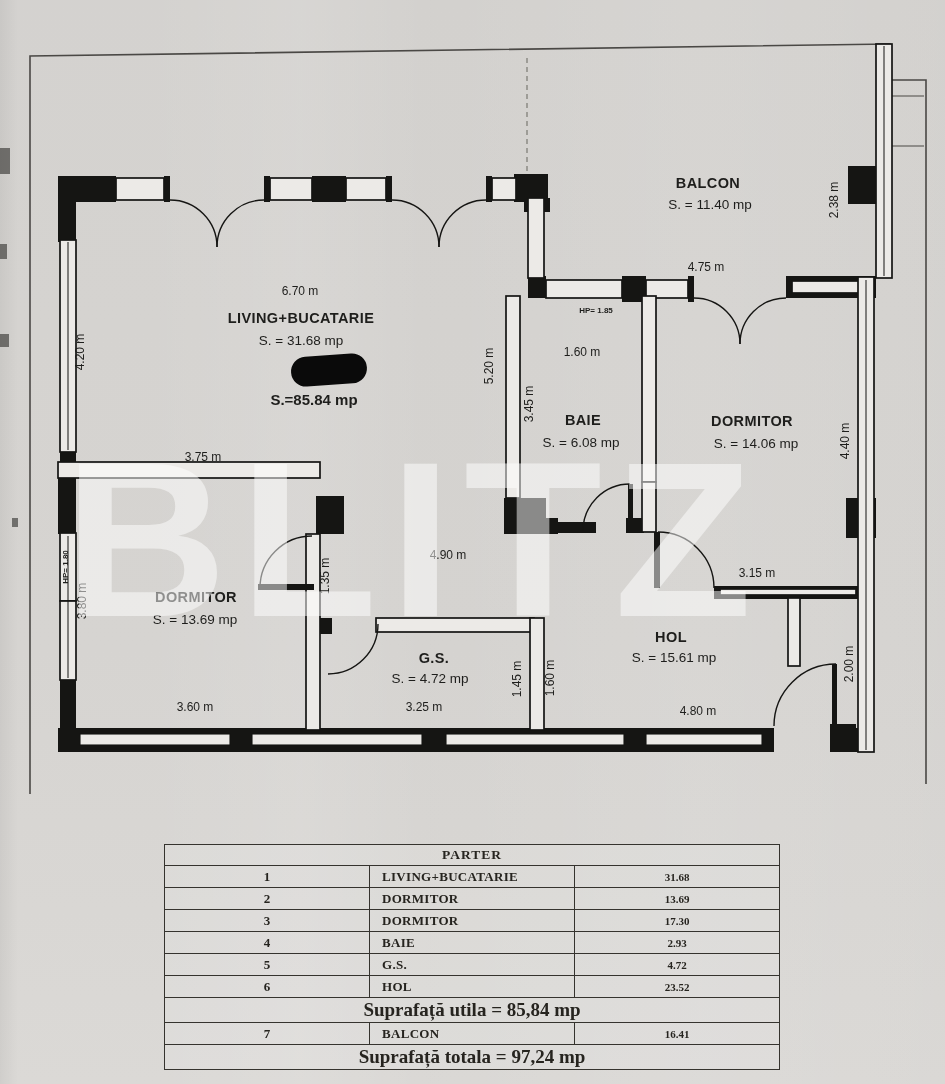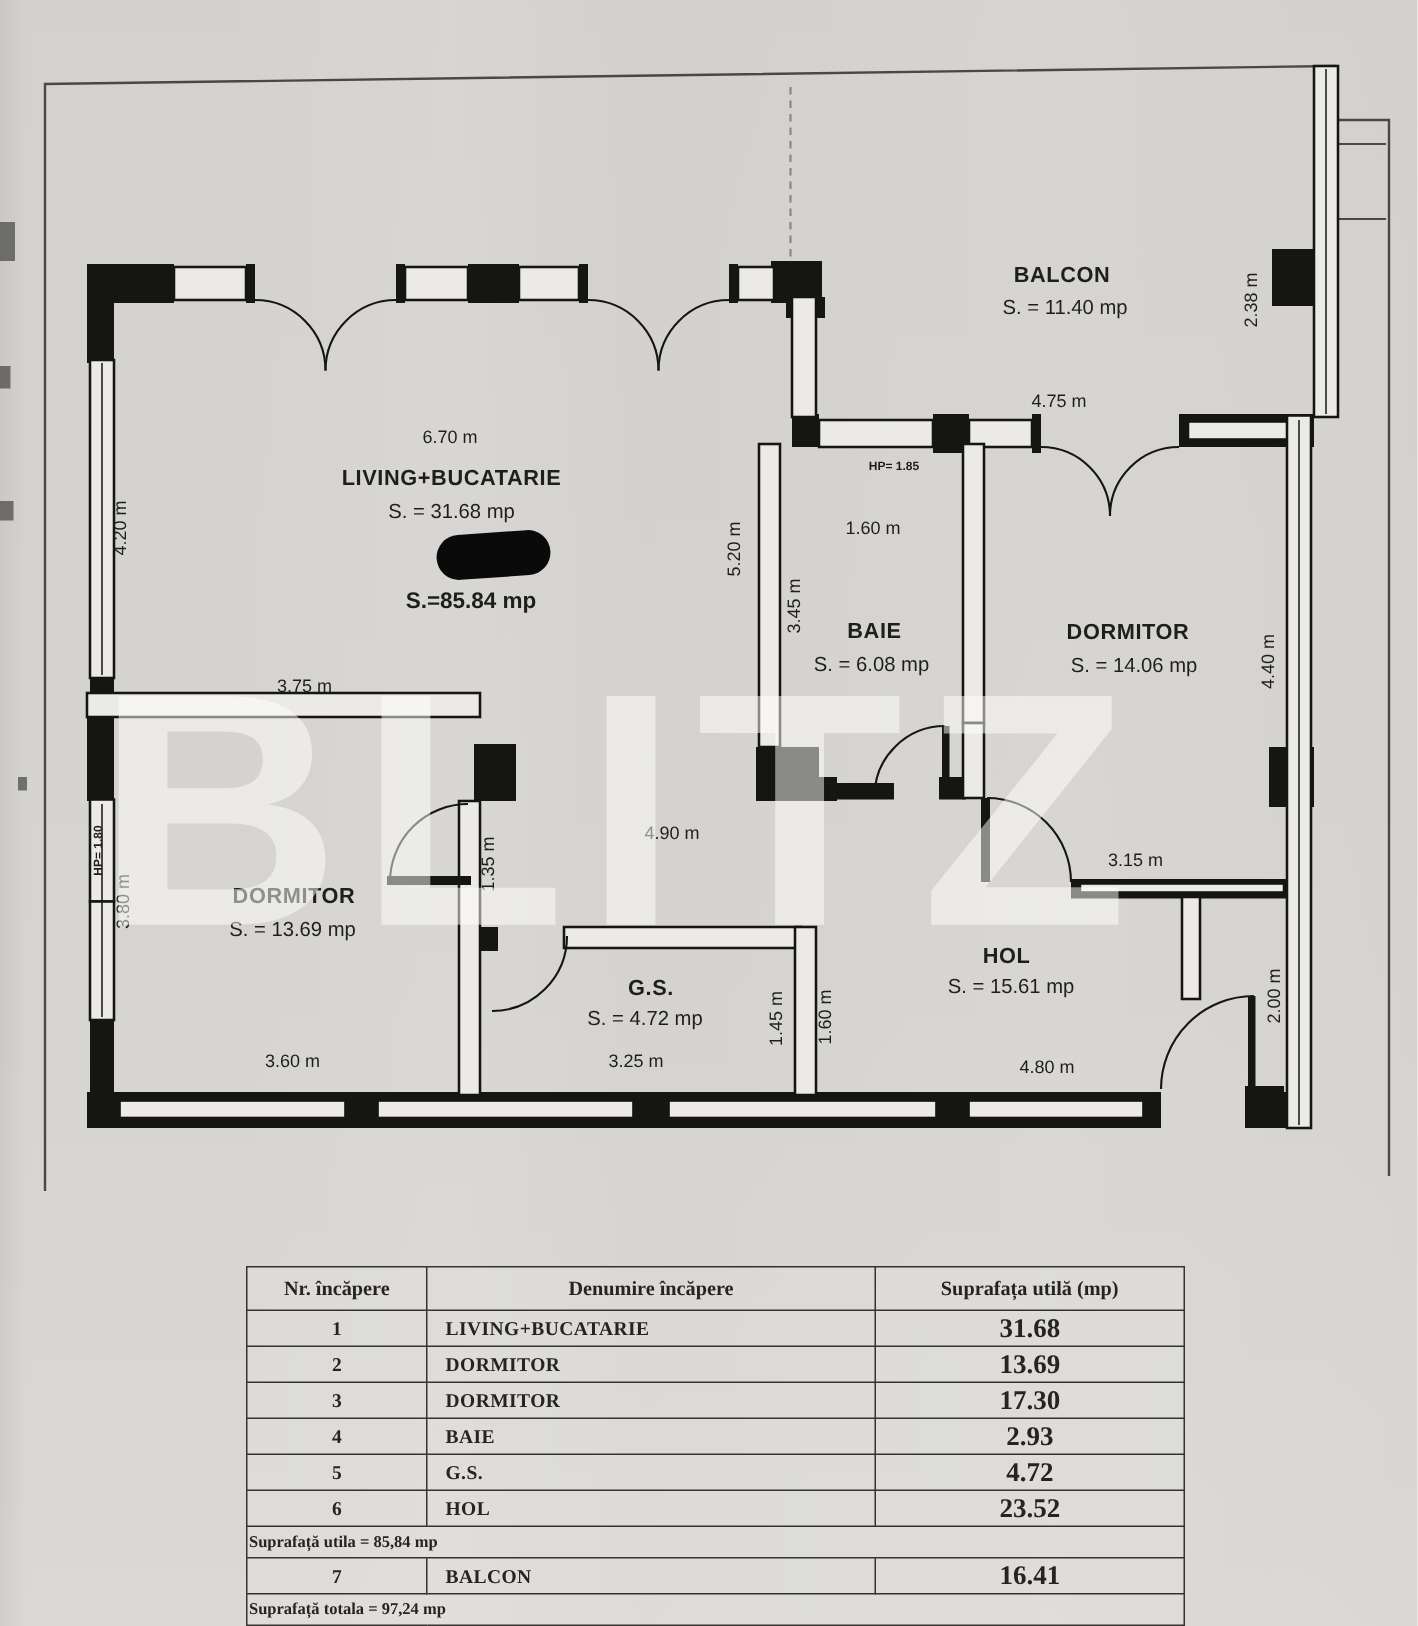--- a/index.html
+++ b/index.html
@@ -30,22 +30,22 @@
   table.areas{
     border-collapse:collapse;table-layout:fixed;width:616px;
     font-family:"Liberation Serif",serif;color:#26241f;
     background:rgba(255,255,255,0.10);
   }
   table.areas td, table.areas th{border:1.6px solid #35332e;overflow:hidden;white-space:nowrap;}
   table.areas th{font-size:13.5px;font-weight:bold;height:26px;}
   td.c-section{height:18px;text-align:center;font-weight:bold;font-size:13.5px;letter-spacing:1px;}
   td.c-nr{width:117px;text-align:center;font-size:13px;font-weight:bold;height:19px;}
   td.c-name{width:296px;text-align:left;padding-left:12px;font-size:13px;font-weight:bold;letter-spacing:.3px;}
-  td.c-area{width:203px;text-align:center;font-size:18px;font-weight:bold;}
-  td.c-merge{height:18px;font-weight:bold;font-size:11px;}
+  td.c-area{width:203px;text-align:center;font-size:11px;font-weight:bold;}
+  td.c-merge{height:18px;text-align:center;font-weight:bold;font-size:19px;}
 </style>
 </head>
 <body>
 
 <svg width="945" height="820" viewBox="0 0 945 820" style="position:absolute;left:0;top:0;z-index:1;">
 
   <g stroke="#4a4845" stroke-width="1.6" fill="none">
     <path d="M 30 794 L 30 56 L 890 44 L 890 80 L 926 80 L 926 784"></path>
     <path d="M 892 96 h 32 M 892 146 h 32" stroke-width="1.2"></path>
   </g>
@@ -193,24 +193,22 @@
     <text class="dim" x="698" y="715">4.80 m</text>
     <text class="dim" transform="rotate(-90 853 664)" x="853" y="664">2.00 m</text>
   </g>
 </svg>
 
 <div class="watermark">BLITZ</div>
 
 <div class="tablewrap">
   <table class="areas">
     <tbody>
-        <tr>
-      <th style="width:117px">Nr. încăpere</th>
-      <th style="width:296px">Denumire încăpere</th>
-      <th style="width:203px">Suprafața utilă (mp)</th>
+    <tr>
+      <td class="c-section" colspan="3">PARTER</td>
     </tr>
     <tr>
       <td class="c-nr">1</td>
       <td class="c-name">LIVING+BUCATARIE</td>
       <td class="c-area">31.68</td>
     </tr>
     <tr>
       <td class="c-nr">2</td>
       <td class="c-name">DORMITOR</td>
       <td class="c-area">13.69</td>

